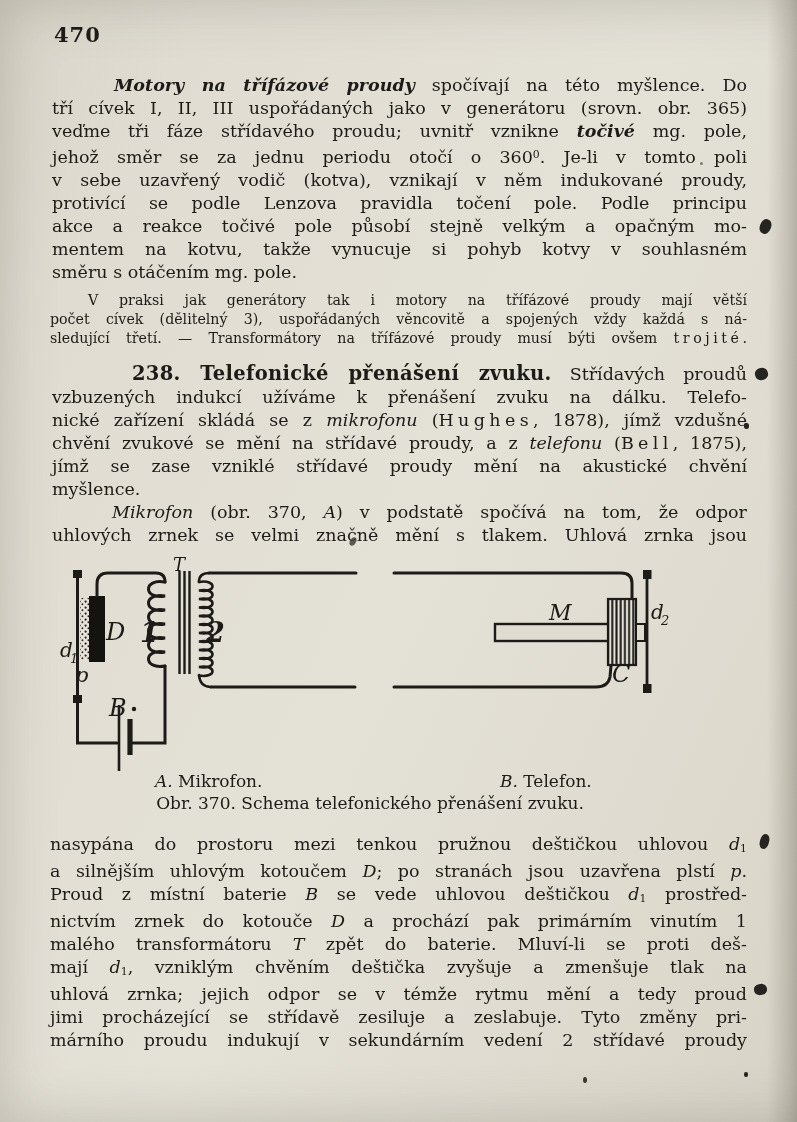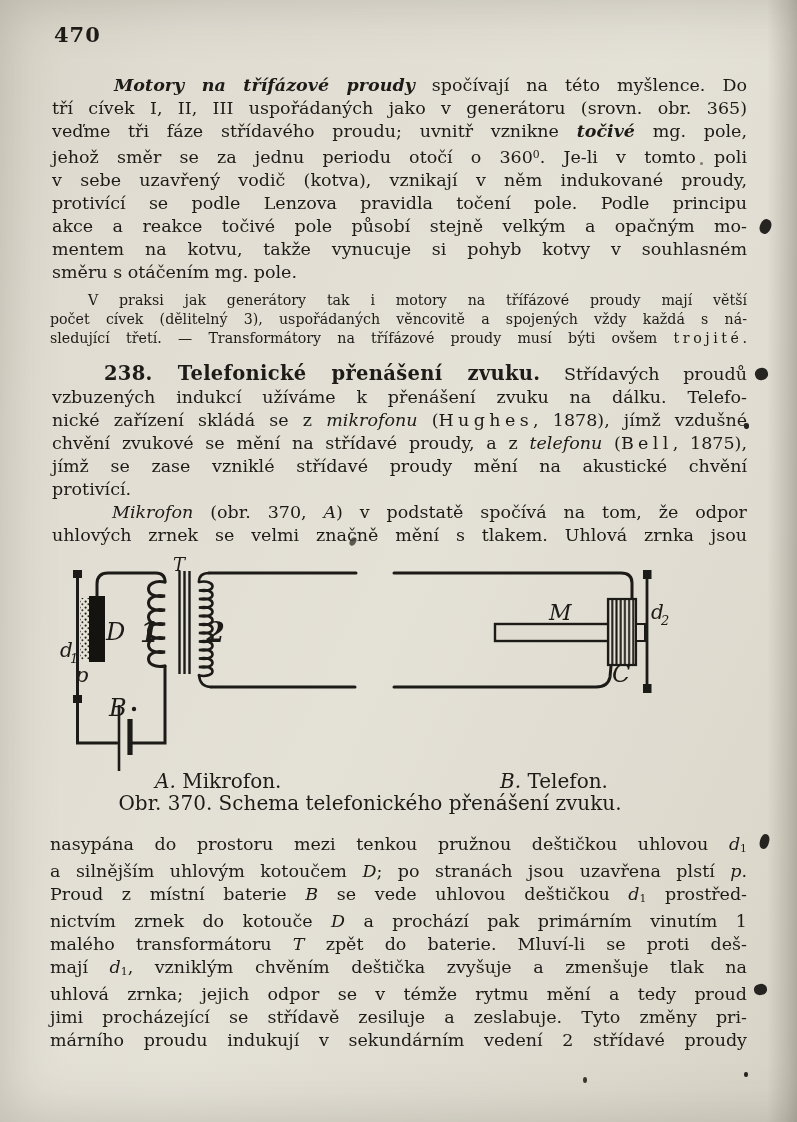--- a/index.html
+++ b/index.html
@@ -4,28 +4,28 @@
 <style>
   html,body{margin:0;padding:0;}
   body{width:797px;height:1122px;background:#b6b2a8;font-family:"DejaVu Serif","Liberation Serif",serif;}
   .page{position:relative;width:797px;height:1122px;overflow:hidden;color:#1c1b17;
     background:linear-gradient(115deg,#d8d4c8 0%,#e0dcd1 15%,#e4e1d7 50%,#ddd9cd 82%,#d5d1c5 100%);
     box-shadow:inset 0 0 55px rgba(95,90,75,0.28);padding-left:42px;}
   .pagenum{position:absolute;left:54px;top:22px;font-size:21px;font-weight:bold;letter-spacing:1px;}
   .para{position:absolute;}
   .body{font-size:17.5px;line-height:23px;}
   .small{font-size:14.2px;line-height:19px;}
-  .caption{font-size:20px;line-height:20px;}
+  .caption{font-size:17px;line-height:20px;}
   .line{text-align:justify;text-align-last:left;}
   .line.j{text-align-last:justify;}
   .para.center .line{text-align:left;text-align-last:center;}
   .s-i{font-style:italic;margin-top:24px;}
   .s-b{font-weight:bold;}
   .s-bi{font-weight:bold;font-style:italic;}
-  .s-lg{font-size:19.5px;letter-spacing:0.3px;}
+  .s-lg{font-size:19.5px;letter-spacing:0.3px;margin-left:28px;}
   .s-sp{letter-spacing:0.25em;}
   .s-sub{font-size:0.62em;vertical-align:-0.18em;}
   .s-sup{font-size:0.62em;vertical-align:0.45em;}
   .figure{position:absolute;left:60px;top:558px;overflow:visible;}
   .fl{font-family:"DejaVu Serif","Liberation Serif",serif;font-style:italic;fill:#1c1b17;}
   .binding{position:absolute;top:0;right:0;width:72px;height:1122px;pointer-events:none;
     background:linear-gradient(90deg,rgba(110,105,92,0) 0%,rgba(104,99,88,0.22) 28%,rgba(88,83,72,0.40) 52%,rgba(140,135,124,0.18) 66%,rgba(252,252,247,0.55) 82%,rgba(205,201,192,0.35) 94%,rgba(130,126,117,0.45) 100%);}
   .mark{position:absolute;background:#262420;border-radius:45%;}
   .speck{position:absolute;background:#3a372f;border-radius:50%;}
 </style>
@@ -52,21 +52,21 @@
         <div class="line j" style="text-indent: 38px;"><span>V praksi jak generátory tak i motory na třífázové proudy mají větší</span></div>
         <div class="line j"><span>počet cívek (dělitelný 3), uspořádaných věncovitě a spojených vždy každá s ná-</span></div>
         <div class="line j"><span>sledující třetí. — Transformátory na třífázové proudy musí býti ovšem </span><span class="s-sp">trojité</span><span>.</span></div>
       </div>
       <div class="para body" style="top: 362px; left: 52px; width: 695px;">
         <div class="line j" style="text-indent: 52px;"><span class="s-b s-lg">238. Telefonické přenášení zvuku.</span><span> Střídavých proudů</span></div>
         <div class="line j"><span>vzbuzených indukcí užíváme k přenášení zvuku na dálku. Telefo-</span></div>
         <div class="line j"><span>nické zařízení skládá se z </span><span class="s-i">mikrofonu</span><span> (</span><span class="s-sp">Hughes</span><span>, 1878), jímž vzdušné</span></div>
         <div class="line j"><span>chvění zvukové se mění na střídavé proudy, a z </span><span class="s-i">telefonu</span><span> (</span><span class="s-sp">Bell</span><span>, 1875),</span></div>
         <div class="line j"><span>jímž se zase vzniklé střídavé proudy mění na akustické chvění</span></div>
-        <div class="line"><span>protivící.</span></div>
+        <div class="line"><span>myšlence.</span></div>
       </div>
       <div class="para body" style="top: 501px; left: 52px; width: 695px;">
         <div class="line j" style="text-indent: 60px;"><span class="s-i">Mikrofon</span><span> (obr. 370, </span><span class="s-i">A</span><span>) v podstatě spočívá na tom, že odpor</span></div>
         <div class="line j"><span>uhlových zrnek se velmi značně mění s tlakem. Uhlová zrnka jsou</span></div>
       </div>
       <div class="para caption" style="top: 771px; left: 155px; width: 280px;">
         <div class="line"><span class="s-i">A.</span><span> Mikrofon.</span></div>
       </div>
       <div class="para caption" style="top: 771px; left: 500px; width: 220px;">
         <div class="line"><span class="s-i">B.</span><span> Telefon.</span></div>

